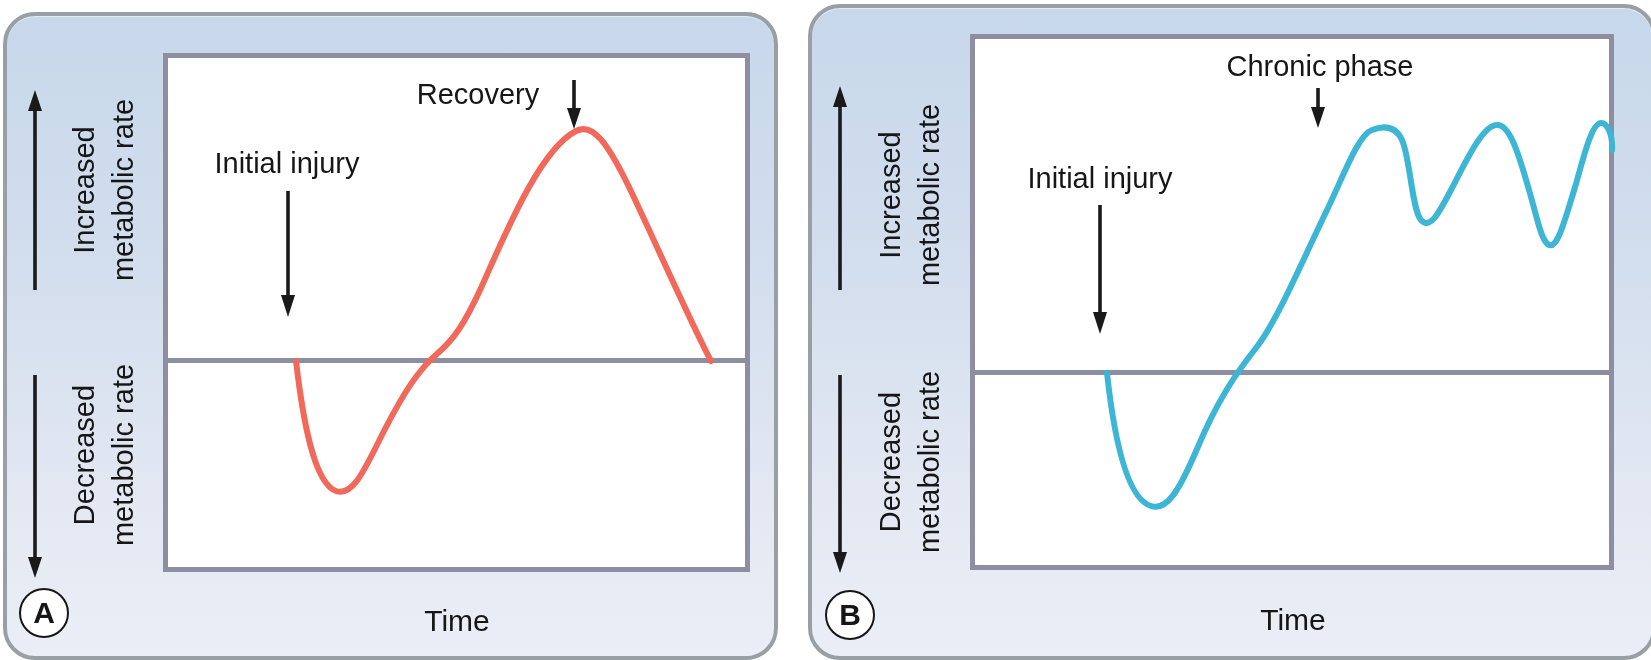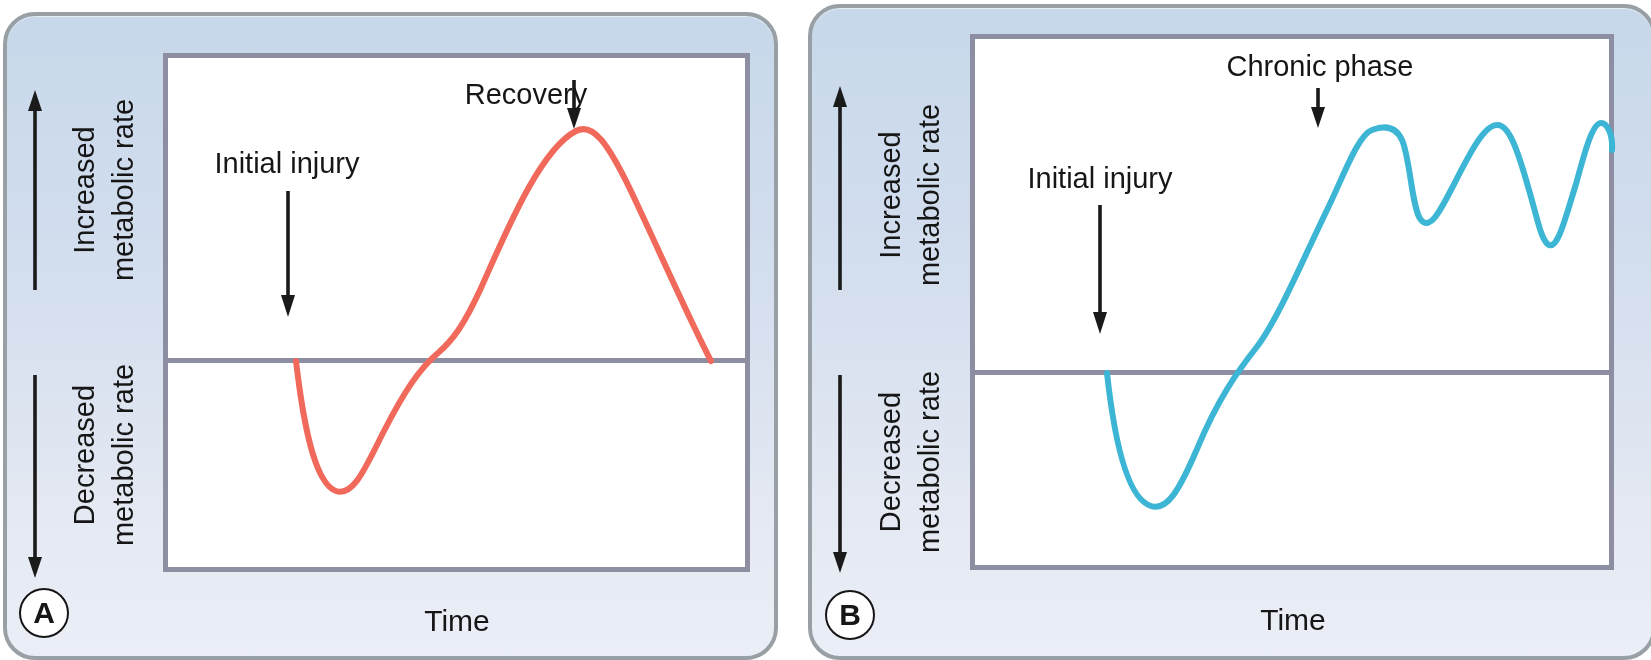--- a/index.html
+++ b/index.html
@@ -67,21 +67,21 @@
         <span>Increased</span>
         <span>metabolic rate</span>
       </div>
       <div class="lbl rot" style="left:101px;top:443px;">
         <span>Decreased</span>
         <span>metabolic rate</span>
       </div>
 
       <div class="lbl" style="left:284px;top:151px;">Initial injury</div>
 
-      <div class="lbl" style="left:475px;top:82px;margin-left:48px;">
+      <div class="lbl" style="left:475px;top:82px;">
         <span>Recovery</span>
       </div>
 
       <div class="lbl" style="left:454px;top:609px;font-size:30px;">Time</div>
 
       <div class="badge" style="left:41px;top:601px;">A</div>
     </div>
   </section>
 
   <section class="panel" style="left:808px;top:4px;width:840px;height:648px;">

